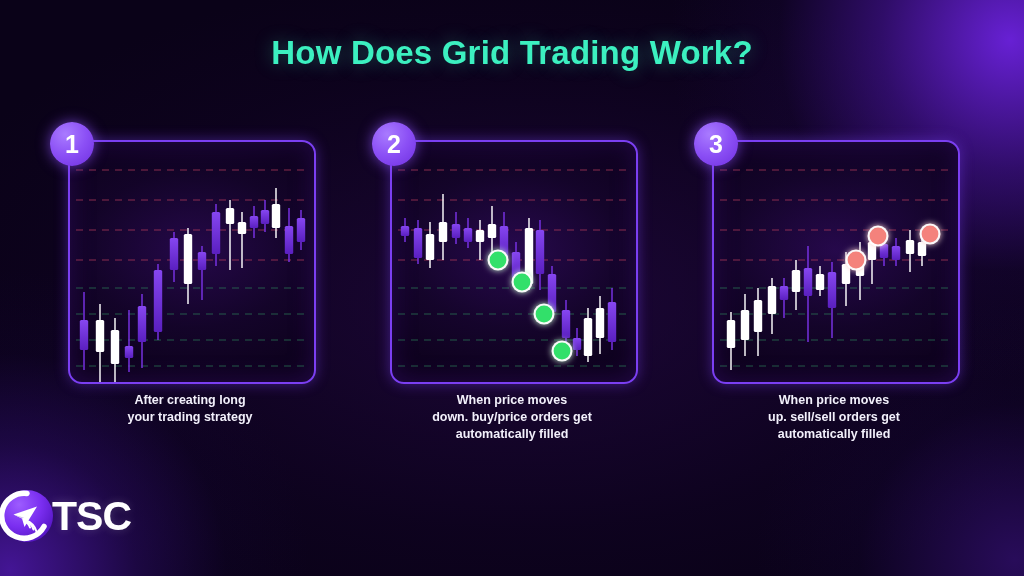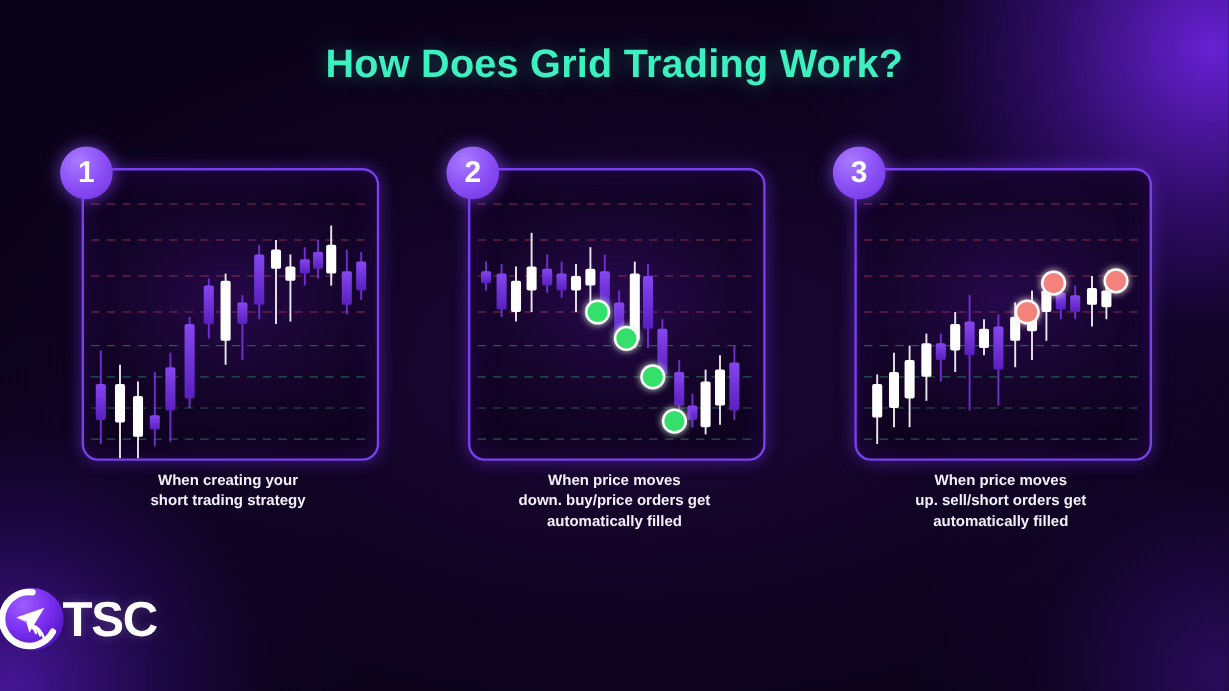--- a/index.html
+++ b/index.html
@@ -125,22 +125,22 @@
           <rect x="201.8" y="62" width="8.4" height="24" rx="1.6" fill="#ffffff"></rect>
           <line x1="219" x2="219" y1="66" y2="120" stroke="#7a33e6" stroke-width="1.6" opacity="0.9"></line>
           <rect x="214.8" y="84" width="8.4" height="28" rx="1.6" fill="url(#bear0)"></rect>
           <line x1="231" x2="231" y1="68" y2="108" stroke="#7a33e6" stroke-width="1.6" opacity="0.9"></line>
           <rect x="226.8" y="76" width="8.4" height="24" rx="1.6" fill="url(#bear0)"></rect>
         </svg>
     </div>
     <div class="badge">1</div>
   </div>
   <div class="caption" style="left:68px;">
-    <div>When creating your</div>
-    <div>short trading strategy</div>
+    <div>After creating long</div>
+    <div>your trading strategy</div>
   </div>
 
   <div class="panel-wrap" style="left:390px;">
     <div class="panel">
       <svg class="chart" viewBox="0 0 244 240">
           <defs>
             <filter id="gl1" x="-120%" y="-120%" width="340%" height="340%">
               <feGaussianBlur stdDeviation="3" result="b"></feGaussianBlur>
               <feMerge>
                 <feMergeNode in="b"></feMergeNode>
@@ -289,21 +289,21 @@
           <g filter="url(#gl2)">
             <circle cx="216" cy="92" r="10.5" fill="#ffffff" opacity="0.95"></circle>
             <circle cx="216" cy="92" r="8.4" fill="#f4827c"></circle>
           </g>
         </svg>
     </div>
     <div class="badge">3</div>
   </div>
   <div class="caption" style="left:712px;">
     <div>When price moves</div>
-    <div>up. sell/short orders get</div>
+    <div>up. sell/sell orders get</div>
     <div>automatically filled</div>
   </div>
 
   <div id="logo">
     <div id="logo-mark">
       <svg viewBox="0 0 54 54" width="54" height="54">
         <defs>
           <radialGradient id="lg" cx="35%" cy="28%" r="78%">
             <stop offset="0%" stop-color="#9d5cff"></stop>
             <stop offset="55%" stop-color="#7a2ef0"></stop>

